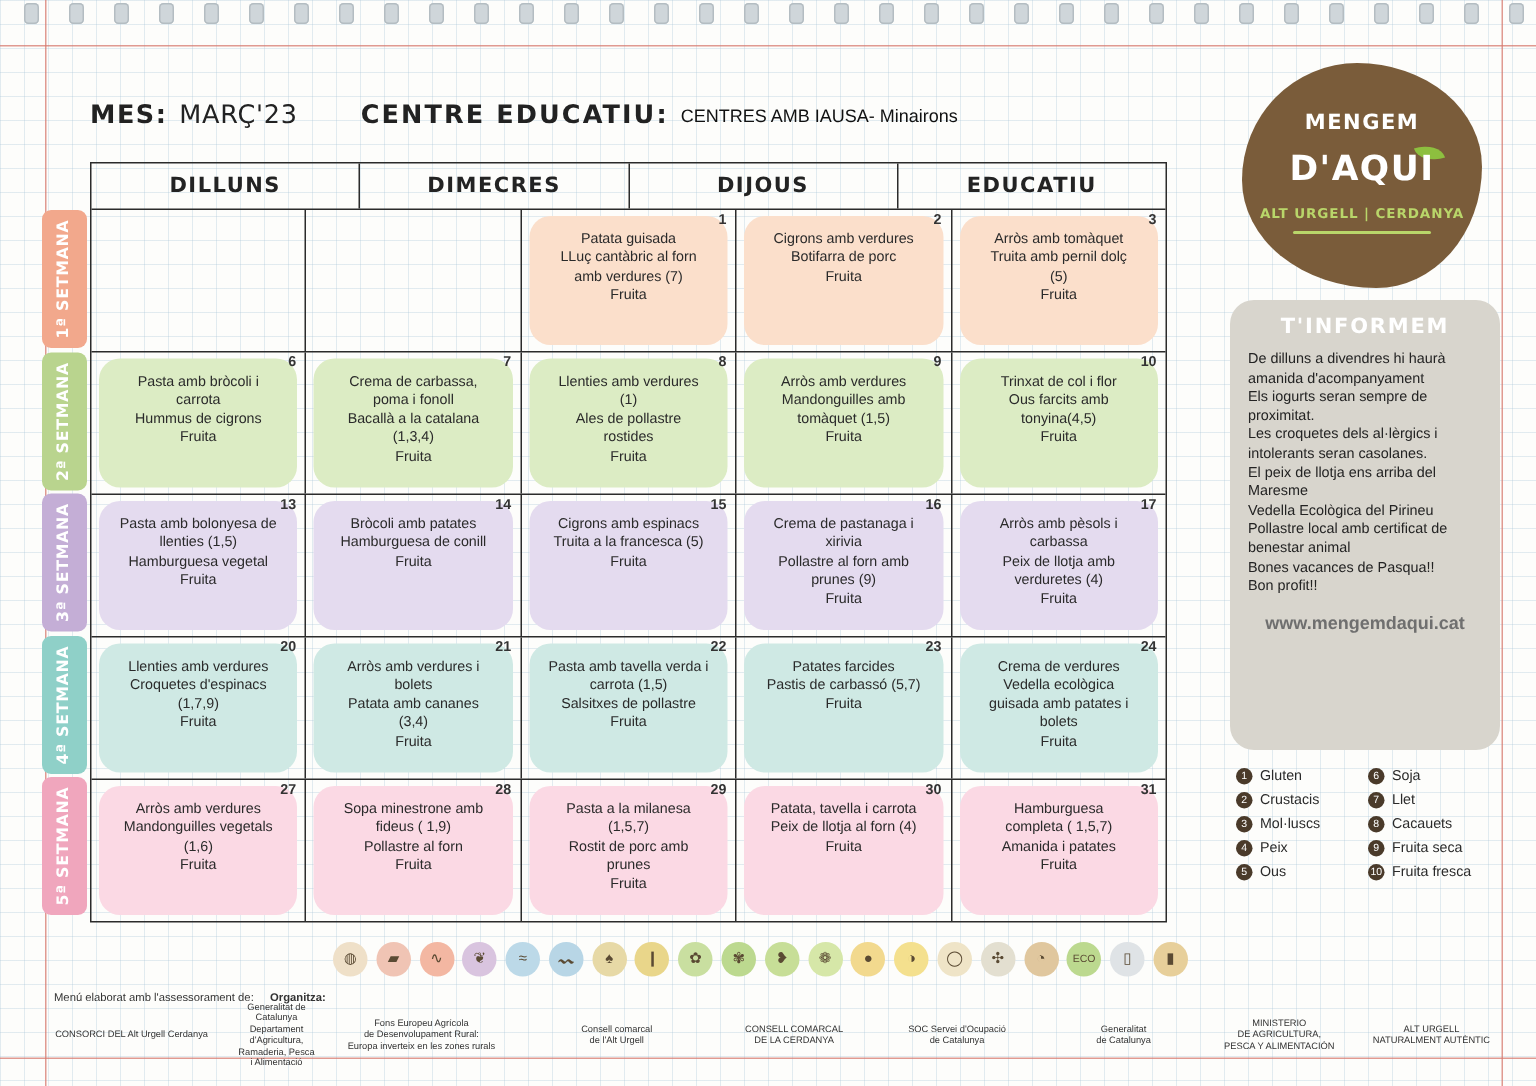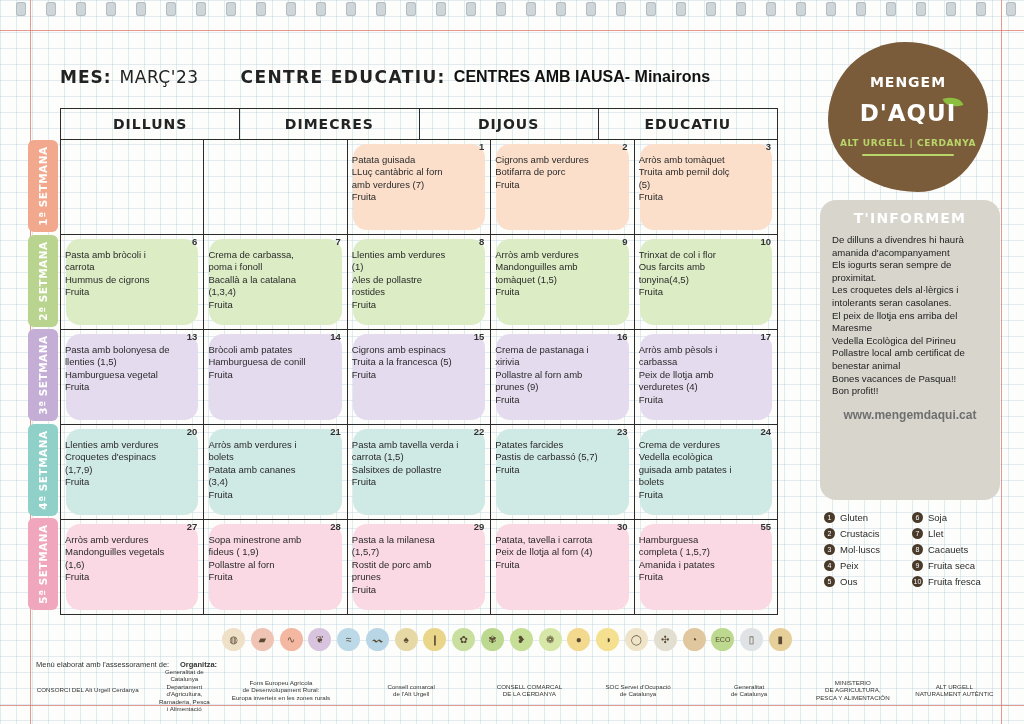--- a/index.html
+++ b/index.html
@@ -80,22 +80,22 @@
   .hdr .sep { width: 26px; }
   .hdr .lbl2 {
     font-family: "DejaVu Sans", sans-serif;
     font-weight: bold;
     font-size: 17px;
     letter-spacing: 1.4px;
     color: #222;
   }
   .hdr .val2 {
     font-family: "Liberation Sans", sans-serif;
-    font-weight: bold;
-    font-size: 16px;
+    font-weight: normal;
+    font-size: 12px;
     color: #111;
   }
 
   
   .cal {
     position: absolute;
     left: 60px;
     top: 108px;
     width: 718px;
     border: 1.6px solid #2b2b2b;
@@ -148,20 +148,21 @@
     top: 1px;
     right: 6px;
     font-size: 9.5px;
     font-weight: bold;
     color: #333;
     z-index: 2;
   }
   .dishes {
     position: relative;
     z-index: 1;
+    text-align: center;
     font-size: 9.5px;
     line-height: 12.4px;
     color: #2a2a2a;
     padding-top: 11px;
   }
   .dishes div { white-space: normal; }
 
   
   .wk-tab {
     position: absolute;
@@ -686,21 +687,21 @@
             <div class="blob" style="background: rgb(251, 217, 228);"></div>
             <div class="daynum">30</div>
             <div class="dishes">
               <div>Patata, tavella i carrota</div>
               <div>Peix de llotja al forn (4)</div>
               <div>Fruita</div>
             </div>
           </div>
           <div class="cell">
             <div class="blob" style="background: rgb(251, 217, 228);"></div>
-            <div class="daynum">55</div>
+            <div class="daynum">31</div>
             <div class="dishes">
               <div>Hamburguesa</div>
               <div>completa ( 1,5,7)</div>
               <div>Amanida i patates</div>
               <div>Fruita</div>
             </div>
           </div>
         </div>
       </div>
   </div>

